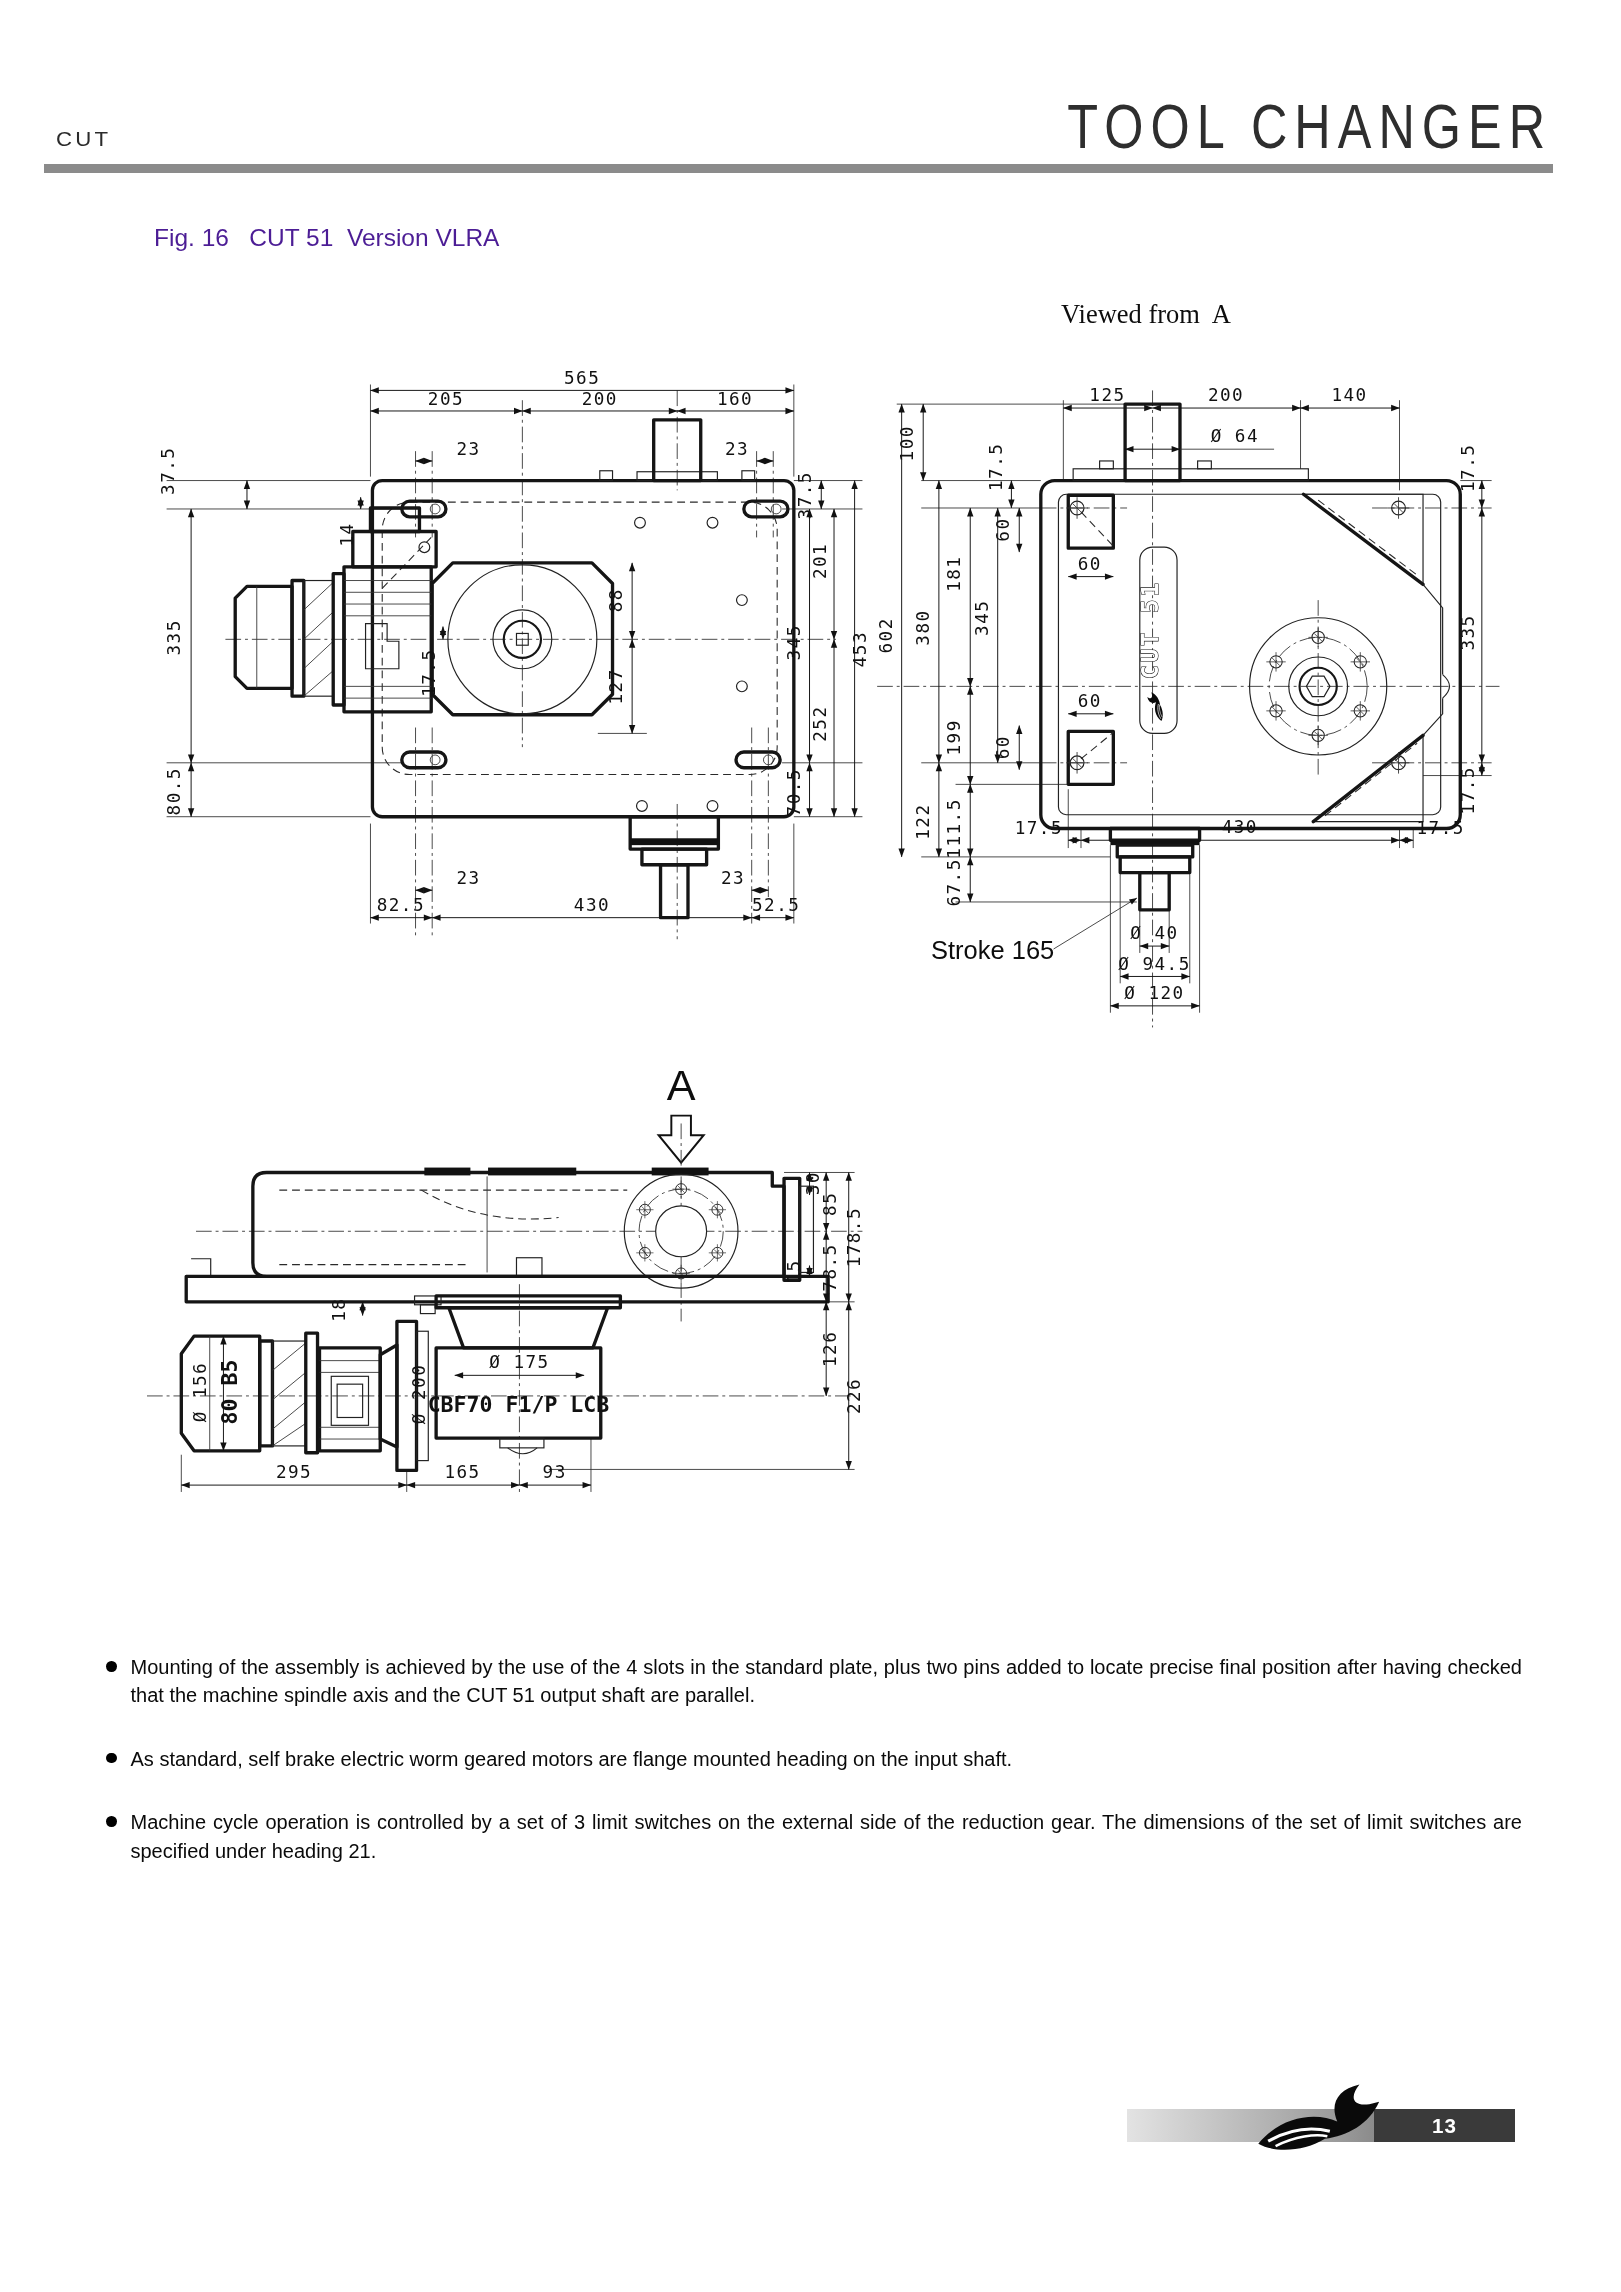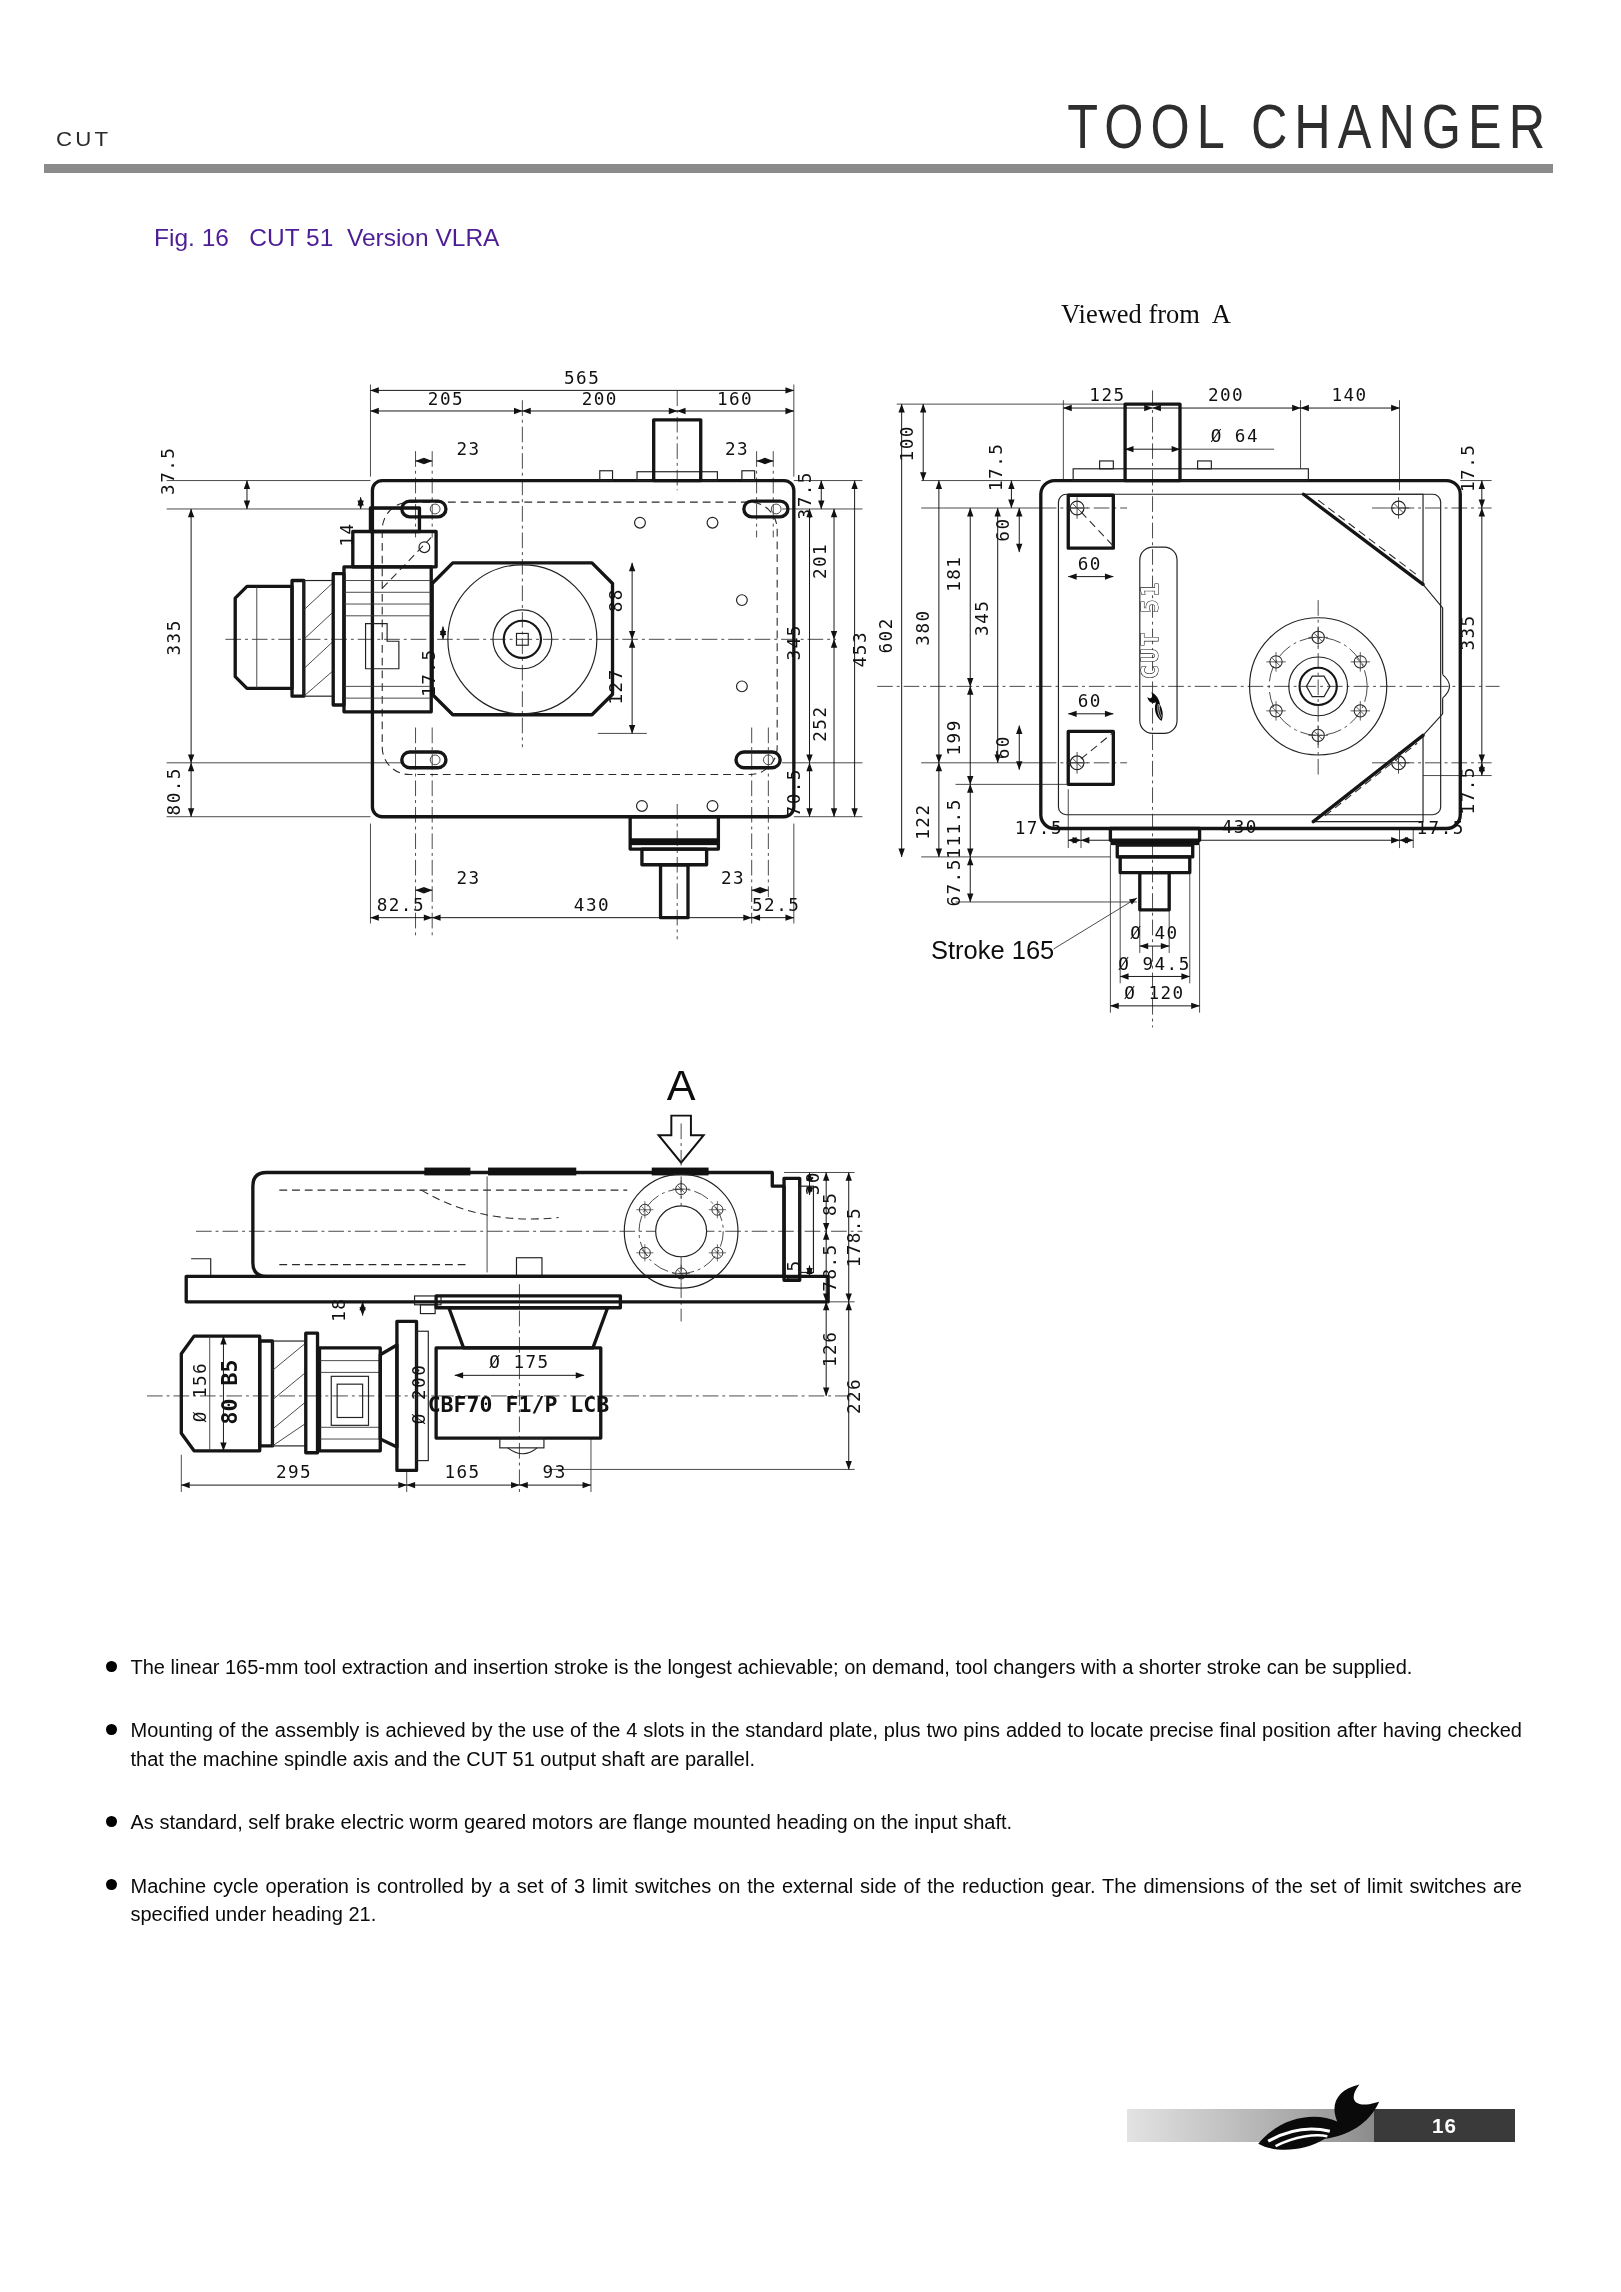--- a/index.html
+++ b/index.html
@@ -431,38 +431,34 @@
       <path class="m" d="M415,1515 H530"></path>
         <text class="t" x="472" y="1508">165</text>
       <path class="m" d="M530,1515 H603"></path>
         <text class="t" x="566" y="1508">93</text>
     </g>
   </svg>
 
   <div class="notes">
     <div class="note">
       <span class="dot"></span>
-      <span class="txt">The linear 165-mm tool extraction and insertion stroke is the longest achievable; on demand, tool changers with a shorter stroke can be supplied.</span>
-    </div>
-    <div class="note">
-      <span class="dot"></span>
       <span class="txt">Mounting of the assembly is achieved by the use of the 4 slots in the standard plate, plus two pins added to locate precise final position after having checked that the machine spindle axis and the CUT 51 output shaft are parallel.</span>
     </div>
     <div class="note">
       <span class="dot"></span>
       <span class="txt">As standard, self brake electric worm geared motors are flange mounted heading on the input shaft.</span>
     </div>
     <div class="note">
       <span class="dot"></span>
       <span class="txt">Machine cycle operation is controlled by a set of 3 limit switches on the external side of the reduction gear. The dimensions of the set of limit switches are specified under heading 21.</span>
     </div>
   </div>
 
   <div class="foot-grad"></div>
   <div class="foot-box">
-    <span>16</span>
+    <span>13</span>
   </div>
   <svg class="foot-logo" width="129" height="74" viewBox="0 0 100 60">
     <use href="#swan"></use>
   </svg>
 
 </div>
 
 
 </body></html>

